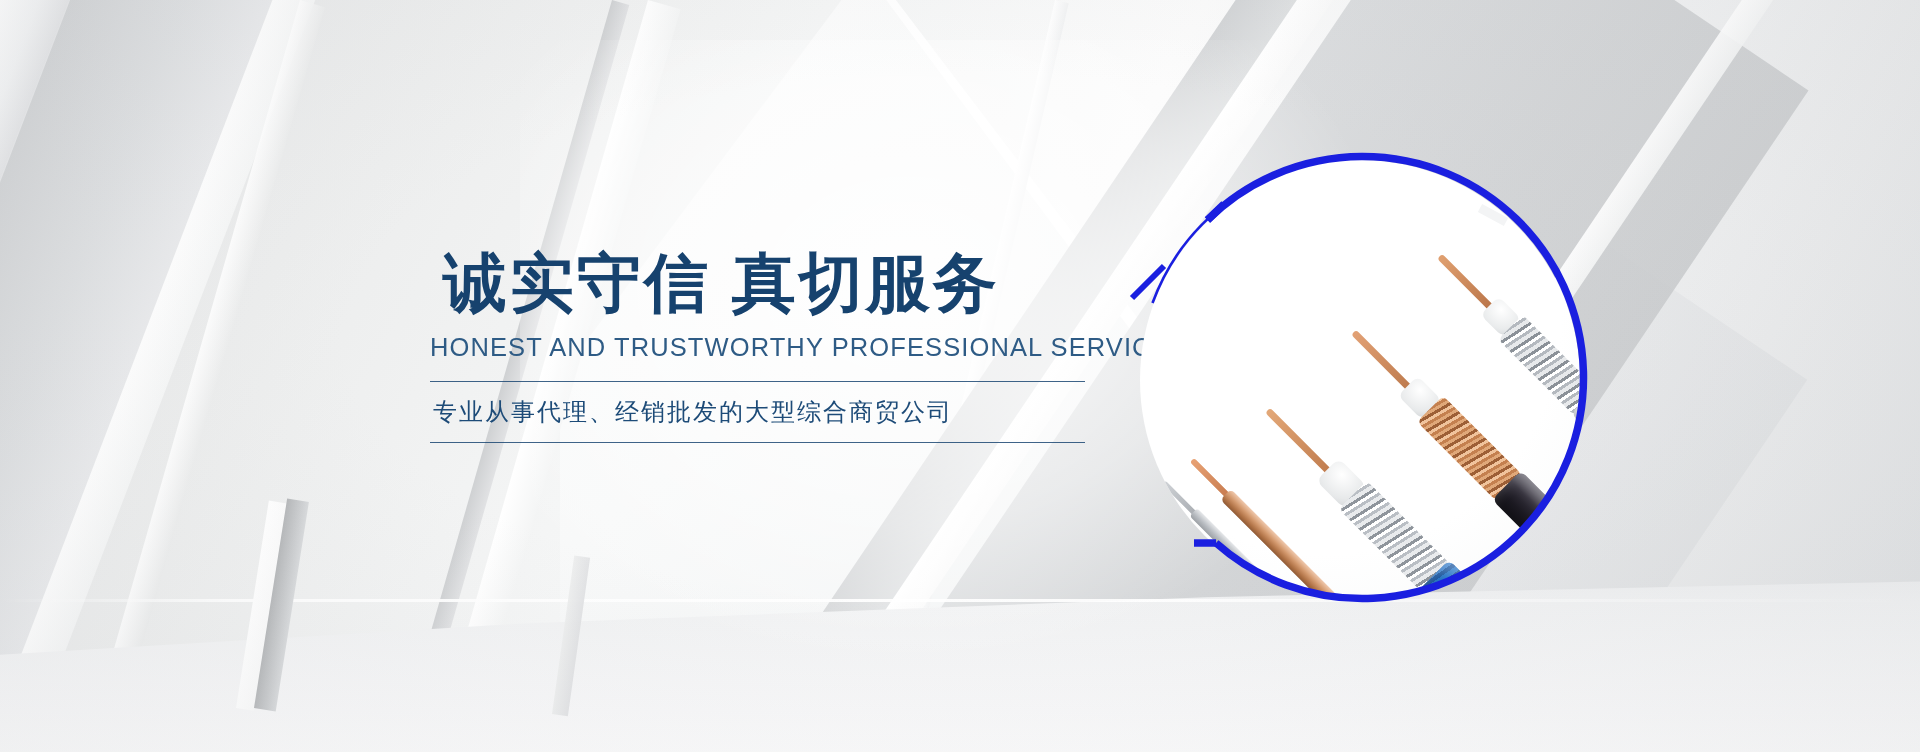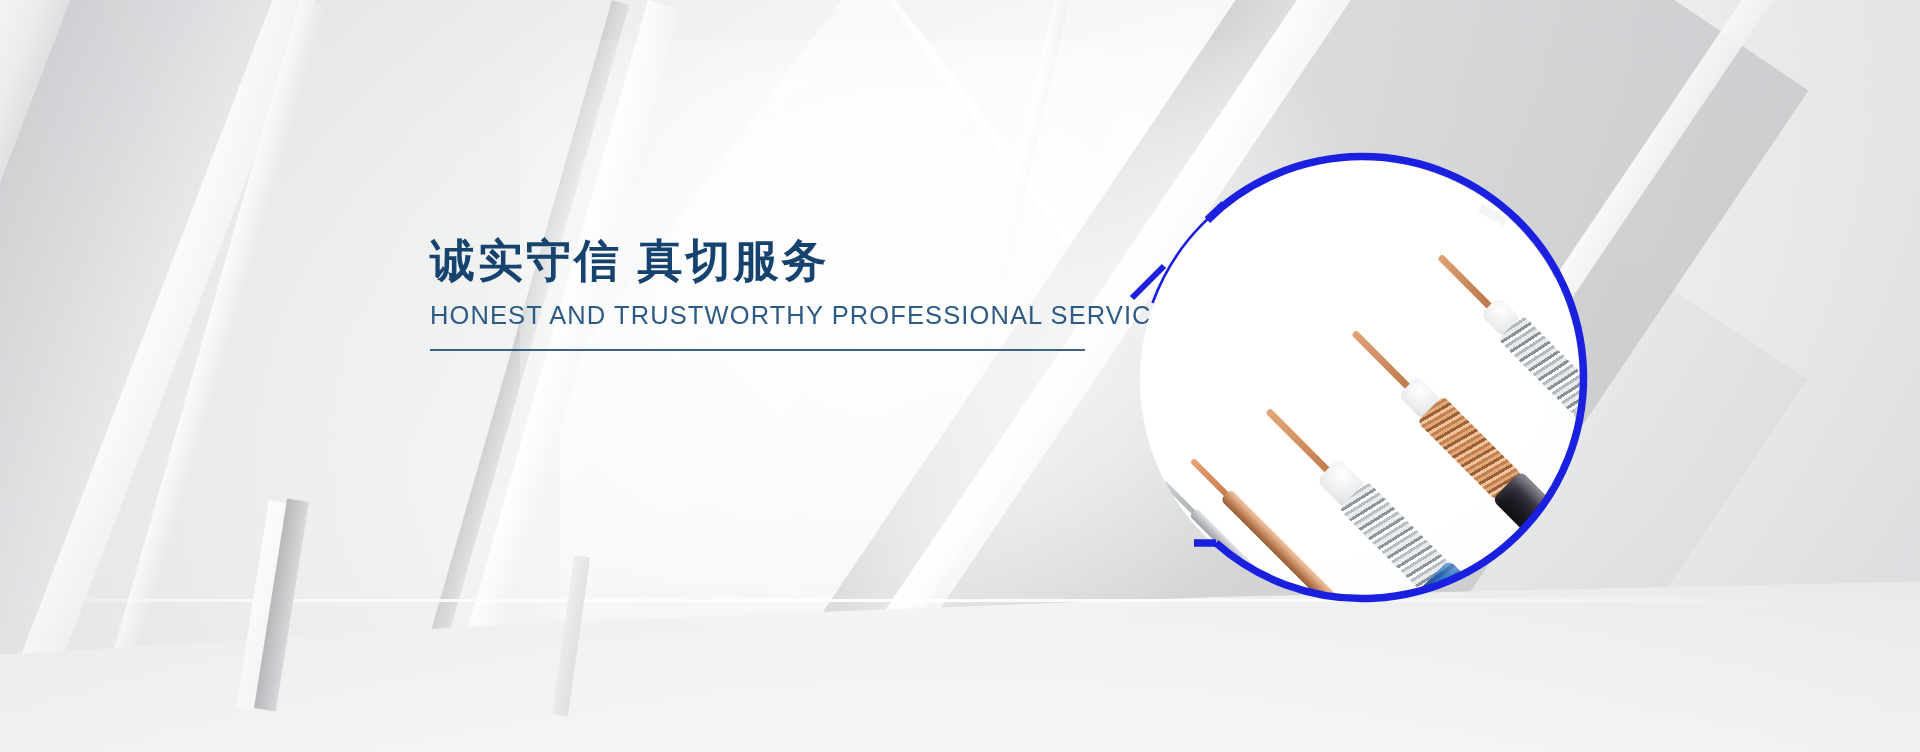--- a/index.html
+++ b/index.html
@@ -198,26 +198,26 @@
     pointer-events: none;
   }
 
   
   .copy {
     position: absolute;
     left: 430px; top: 238px;
     width: 660px;
   }
   .headline {
-    font-size: 45px;
+    font-size: 64px;
     font-weight: bold;
     color: #16426e;
     letter-spacing: 3px;
     line-height: 1;
-    margin: 0;
+    margin: 13px;
     white-space: nowrap;
   }
   .subline-en {
     margin-top: 18px;
     font-size: 25.5px;
     color: #2e5b85;
     letter-spacing: 1.1px;
     white-space: nowrap;
   }
   .rule {
@@ -398,20 +398,21 @@
     <div class="vignette"></div>
   </div>
 
   <div class="copy">
     <h1 class="headline">诚实守信 真切服务</h1>
 
     <div class="subline-en">HONEST AND TRUSTWORTHY PROFESSIONAL SERVICES</div>
 
     <div class="rule"></div>
 
+    <div class="subline-cn">专业从事代理、经销批发的大型综合商贸公司</div>
 
     <div class="rule rule-2"></div>
 
   </div>
 
   <div class="medallion">
 
     <div class="medallion-fill">
 
       <div class="cable-shadow"></div>

